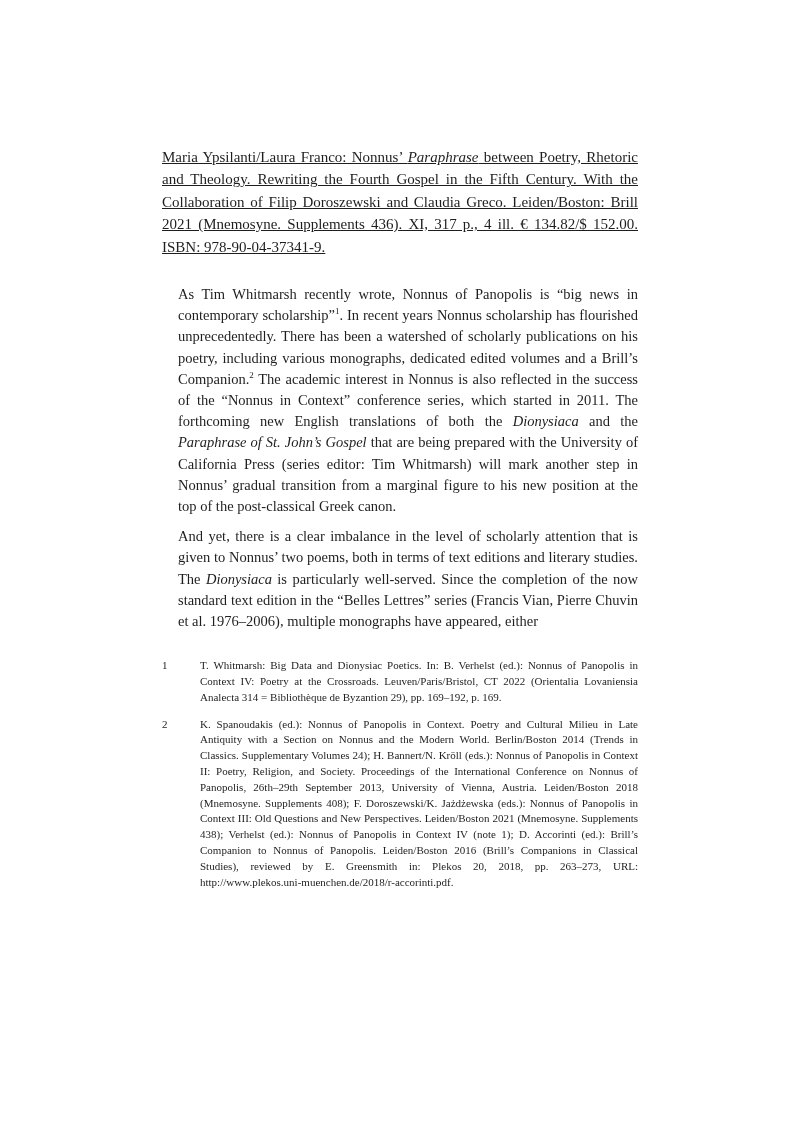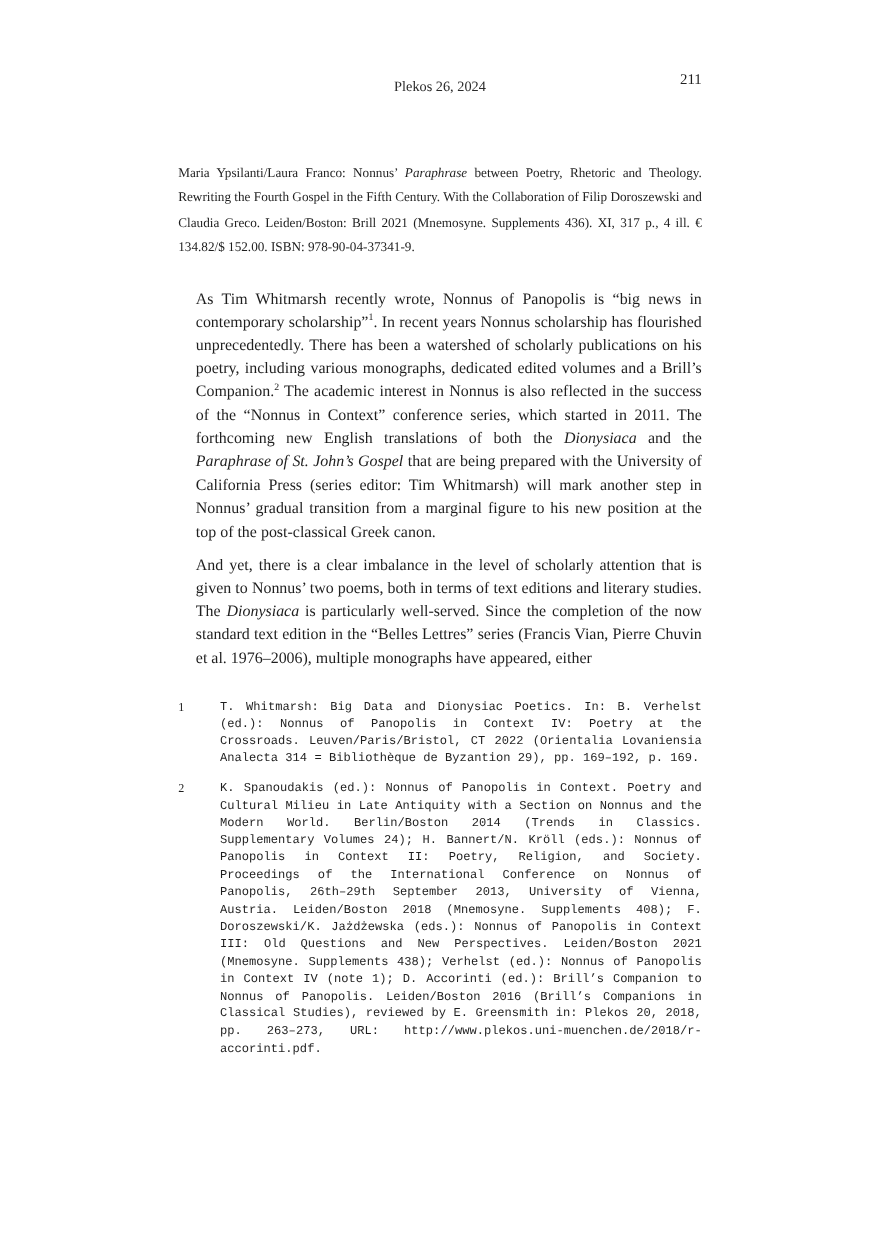--- a/index.html
+++ b/index.html
@@ -40,23 +40,24 @@
   .content {
     position: absolute;
     left: 162px;
     top: 146px;
     width: 476px;
     hyphens: auto;
     -webkit-hyphens: auto;
   }
   .bib-heading {
     margin: 0 0 26px 0;
-    font-size: 12px;
+    font-size: 15px;
     line-height: 22.4px;
     text-align: justify;
+    text-decoration: underline;
   }
   .para {
     margin: 0 0 9px 16px;
     font-size: 14.5px;
     line-height: 21.2px;
     text-align: justify;
   }
   em { font-style: italic; }
   sup {
     font-size: 0.62em;
@@ -64,31 +65,27 @@
     vertical-align: super;
   }
   .footnotes { margin-top: 26px; }
   .footnote {
     display: flex;
     margin-bottom: 11px;
     font-size: 11px;
     line-height: 15.8px;
   }
   .fn-num { flex: 0 0 38px; }
-  .fn-text { flex: 1; text-align: justify; font-family: Liberation Mono, monospace; }
+  .fn-text { flex: 1; text-align: justify; }
 </style>
 </head>
 <body>
 
 <main class="sheet">
 
-  <header class="running-head">
-    <span class="journal">Plekos 26, 2024</span>
-    <span class="pagenum">211</span>
-  </header>
 
   <section class="content">
 
     <p class="bib-heading"><span>Maria Ypsilanti/Laura Franco: Nonnus’ </span><em>Paraphrase</em><span> between Poetry, Rhetoric and Theology. Rewriting the Fourth Gospel in the Fifth Century. With the Collaboration of Filip Doroszewski and Claudia Greco. Leiden/Boston: Brill 2021 (Mnemosyne. Supplements 436). XI, 317 p., 4 ill. € 134.82/$ 152.00. ISBN: 978-90-04-37341-9.</span></p>
 
     <div>
         <p class="para"><span>As Tim Whitmarsh recently wrote, Nonnus of Panopolis is “big news in contemporary scholarship”</span><sup>1</sup><span>. In recent years Nonnus scholarship has flourished unprecedentedly. There has been a watershed of scholarly publications on his poetry, including various monographs, dedicated edited volumes and a Brill’s Companion.</span><sup>2</sup><span> The academic interest in Nonnus is also reflected in the success of the “Nonnus in Context” conference series, which started in 2011. The forthcoming new English translations of both the </span><em>Dionysiaca</em><span> and the </span><em>Paraphrase of St. John’s Gospel</em><span> that are being prepared with the University of California Press (series editor: Tim Whitmarsh) will mark another step in Nonnus’ gradual transition from a marginal figure to his new position at the top of the post-classical Greek canon.</span></p>
         <p class="para"><span>And yet, there is a clear imbalance in the level of scholarly attention that is given to Nonnus’ two poems, both in terms of text editions and literary studies. The </span><em>Dionysiaca</em><span> is particularly well-served. Since the completion of the now standard text edition in the “Belles Lettres” series (Francis Vian, Pierre Chuvin et al. 1976–2006), multiple monographs have appeared, either</span></p>
       </div>
 

